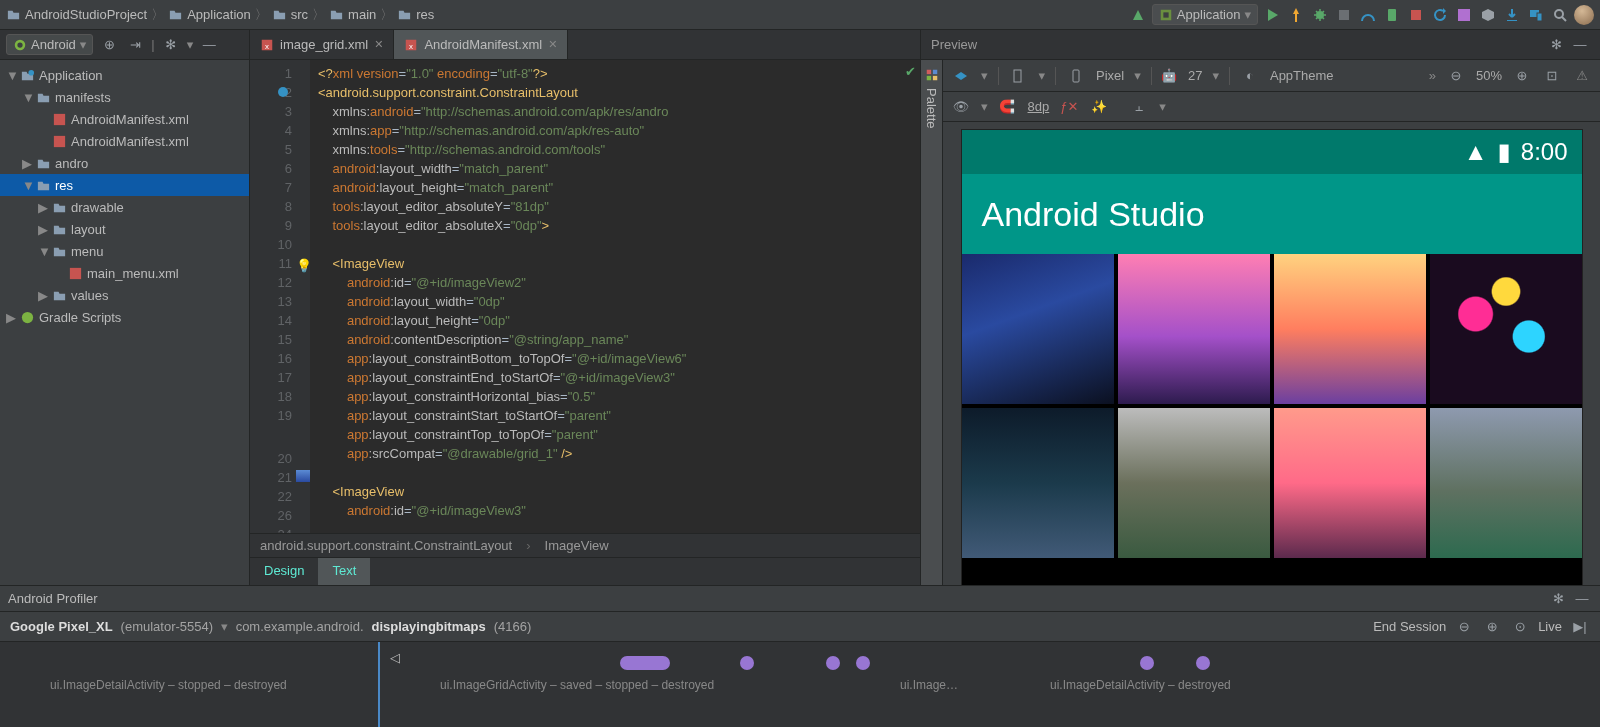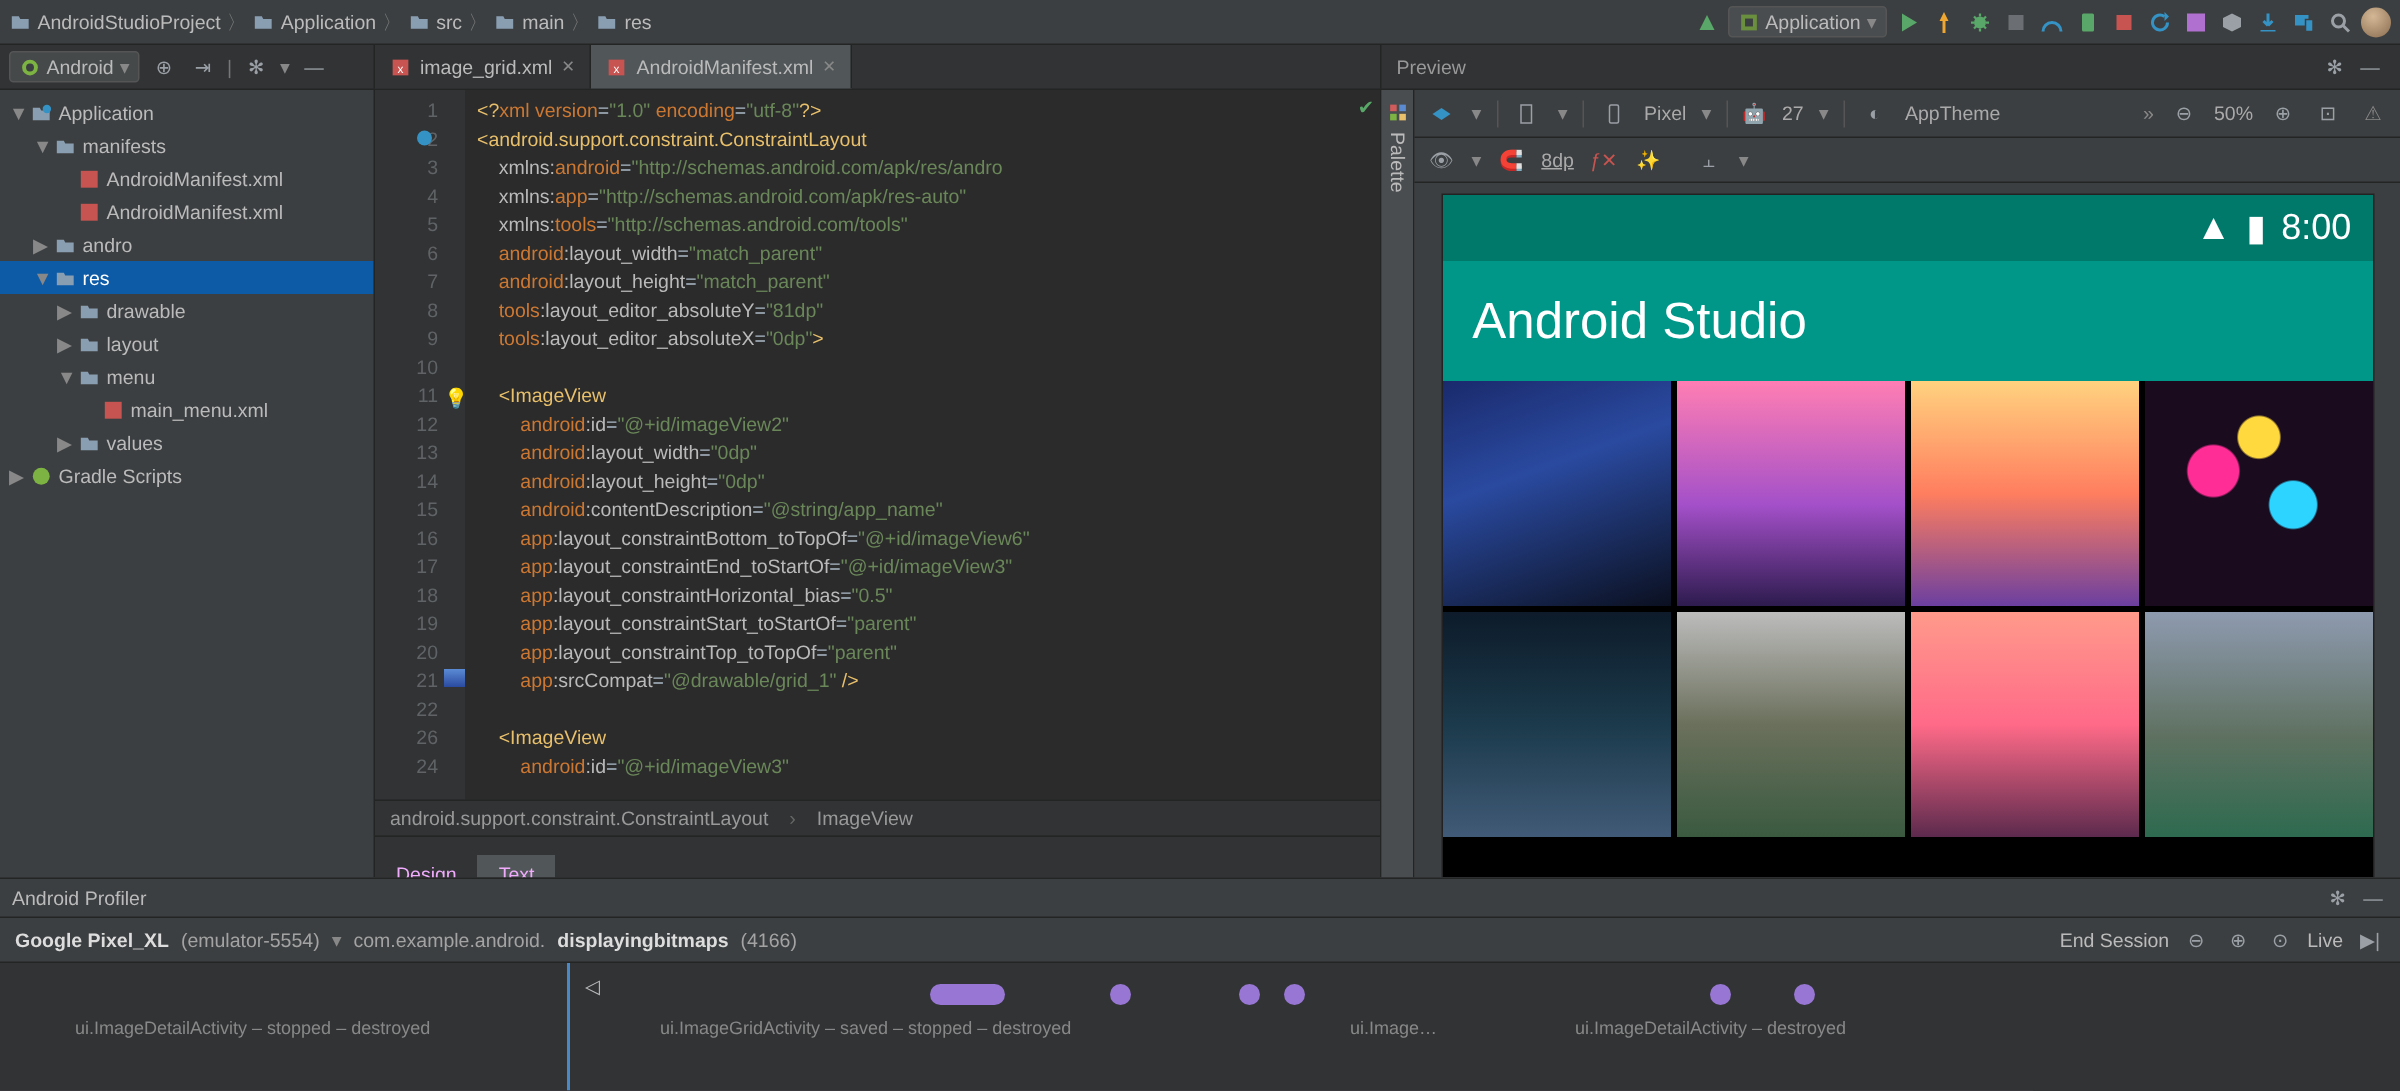--- a/index.html
+++ b/index.html
@@ -59,21 +59,21 @@
   .gutter{width:60px;background:var(--panel);color:#606366;text-align:right;padding:4px 18px 4px 4px;font-family:Menlo,Consolas,monospace;font-size:13px;line-height:19px;position:relative;}
   .gut-mark{position:absolute;right:2px;width:14px;height:14px;}
   .code{flex:1;padding:4px 0 4px 8px;font-family:Menlo,Consolas,monospace;font-size:13px;line-height:19px;white-space:pre;overflow:hidden;color:#a9b7c6;}
   .code .kw{color:var(--kw);}
   .code .tag{color:var(--tag);}
   .code .attr{color:var(--attr);}
   .code .str{color:var(--str);}
   .code .op{color:#a9b7c6;}
   .crumbbar{height:24px;background:var(--panel);border-top:1px solid var(--border);display:flex;align-items:center;padding:0 10px;color:#999;gap:14px;}
   .design-tabs{height:28px;background:var(--panel);border-top:1px solid var(--border);display:flex;}
-  .dtab{padding:5px 14px;color:#f0abfc;margin-top:12px;}
+  .dtab{padding:5px 14px;color:#5eead4;}
   .dtab.active{background:#515658;}
   
   .preview{width:680px;display:flex;border-left:1px solid var(--border);background:var(--bg);}
   .palette-tab{width:22px;background:#4a4d4f;writing-mode:vertical-rl;text-align:center;padding:8px 2px;color:#bbb;border-right:1px solid var(--border);display:flex;align-items:center;justify-content:flex-start;gap:6px;}
   .preview-body{flex:1;display:flex;flex-direction:column;}
   .ptool{height:32px;border-bottom:1px solid var(--border);display:flex;align-items:center;gap:10px;padding:0 8px;color:#aaa;}
   .ptool .sep{width:1px;height:18px;background:#555;}
   .ptool2{height:30px;border-bottom:1px solid var(--border);display:flex;align-items:center;gap:10px;padding:0 8px;color:#aaa;}
   .device-canvas{flex:1;background:var(--bg);display:flex;justify-content:center;overflow:hidden;}
   .phone{width:620px;margin-top:8px;display:flex;flex-direction:column;box-shadow:0 0 0 1px #222;}
@@ -368,21 +368,21 @@
           <div style="position: relative;">10</div>
           <div style="position: relative;">11<span class="gut-mark" style="top:2px;right:-18px">💡</span></div>
           <div style="position: relative;">12</div>
           <div style="position: relative;">13</div>
           <div style="position: relative;">14</div>
           <div style="position: relative;">15</div>
           <div style="position: relative;">16</div>
           <div style="position: relative;">17</div>
           <div style="position: relative;">18</div>
           <div style="position: relative;">19</div>
-          <div style="position: relative;">20</div>
+          <div style="position: relative; margin-top: 24px;">20</div>
           <div style="position: relative;">21<span class="gut-mark" style="top:2px;right:-18px;background:linear-gradient(#5b8bd4,#2a4aa0);width:14px;height:12px"></span></div>
           <div style="position: relative;">22</div>
           <div style="position: relative;">26</div>
           <div style="position: relative;">24</div>
         </div>
       <div class="code" id="code"><div><span class="tag">&lt;?</span><span class="kw">xml version</span><span class="op">=</span><span class="str">"1.0"</span> <span class="kw">encoding</span><span class="op">=</span><span class="str">"utf-8"</span><span class="tag">?&gt;</span></div><div><span class="tag">&lt;android.support.constraint.ConstraintLayout</span></div><div>    <span class="attr">xmlns:</span><span class="kw">android</span><span class="op">=</span><span class="str">"http://schemas.android.com/apk/res/andro</span></div><div>    <span class="attr">xmlns:</span><span class="kw">app</span><span class="op">=</span><span class="str">"http://schemas.android.com/apk/res-auto"</span></div><div>    <span class="attr">xmlns:</span><span class="kw">tools</span><span class="op">=</span><span class="str">"http://schemas.android.com/tools"</span></div><div>    <span class="kw">android</span><span class="attr">:layout_width</span><span class="op">=</span><span class="str">"match_parent"</span></div><div>    <span class="kw">android</span><span class="attr">:layout_height</span><span class="op">=</span><span class="str">"match_parent"</span></div><div>    <span class="kw">tools</span><span class="attr">:layout_editor_absoluteY</span><span class="op">=</span><span class="str">"81dp"</span></div><div>    <span class="kw">tools</span><span class="attr">:layout_editor_absoluteX</span><span class="op">=</span><span class="str">"0dp"</span><span class="tag">&gt;</span></div><div>&nbsp;</div><div>    <span class="tag">&lt;ImageView</span></div><div>        <span class="kw">android</span><span class="attr">:id</span><span class="op">=</span><span class="str">"@+id/imageView2"</span></div><div>        <span class="kw">android</span><span class="attr">:layout_width</span><span class="op">=</span><span class="str">"0dp"</span></div><div>        <span class="kw">android</span><span class="attr">:layout_height</span><span class="op">=</span><span class="str">"0dp"</span></div><div>        <span class="kw">android</span><span class="attr">:contentDescription</span><span class="op">=</span><span class="str">"@string/app_name"</span></div><div>        <span class="kw">app</span><span class="attr">:layout_constraintBottom_toTopOf</span><span class="op">=</span><span class="str">"@+id/imageView6"</span></div><div>        <span class="kw">app</span><span class="attr">:layout_constraintEnd_toStartOf</span><span class="op">=</span><span class="str">"@+id/imageView3"</span></div><div>        <span class="kw">app</span><span class="attr">:layout_constraintHorizontal_bias</span><span class="op">=</span><span class="str">"0.5"</span></div><div>        <span class="kw">app</span><span class="attr">:layout_constraintStart_toStartOf</span><span class="op">=</span><span class="str">"parent"</span></div><div>        <span class="kw">app</span><span class="attr">:layout_constraintTop_toTopOf</span><span class="op">=</span><span class="str">"parent"</span></div><div>        <span class="kw">app</span><span class="attr">:srcCompat</span><span class="op">=</span><span class="str">"@drawable/grid_1"</span> <span class="tag">/&gt;</span></div><div>&nbsp;</div><div>    <span class="tag">&lt;ImageView</span></div><div>        <span class="kw">android</span><span class="attr">:id</span><span class="op">=</span><span class="str">"@+id/imageView3"</span></div></div>
       <div style="position:absolute;right:4px;top:4px;color:#59a869">✔</div>
     </div>
     <div class="crumbbar">
       <span>android.support.constraint.ConstraintLayout</span>

